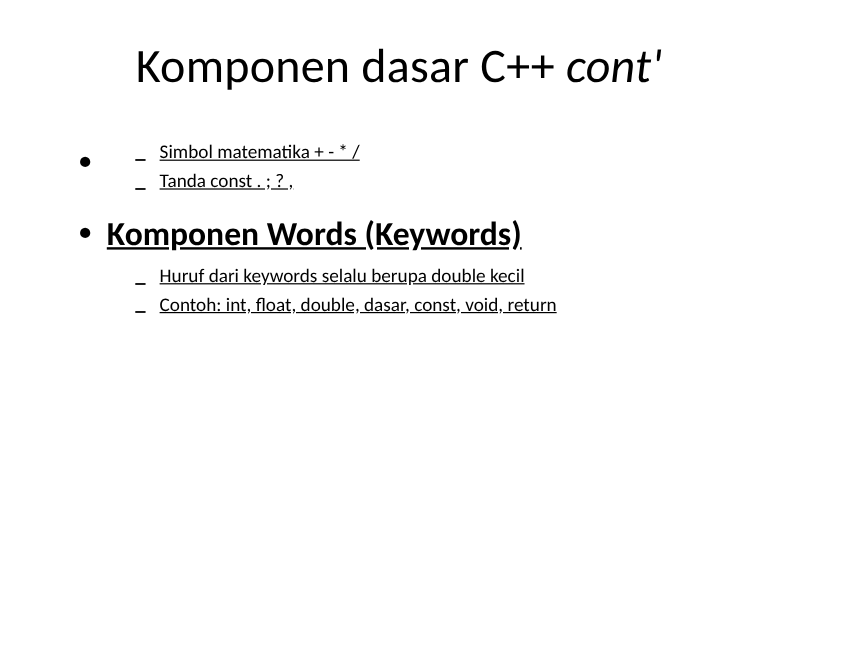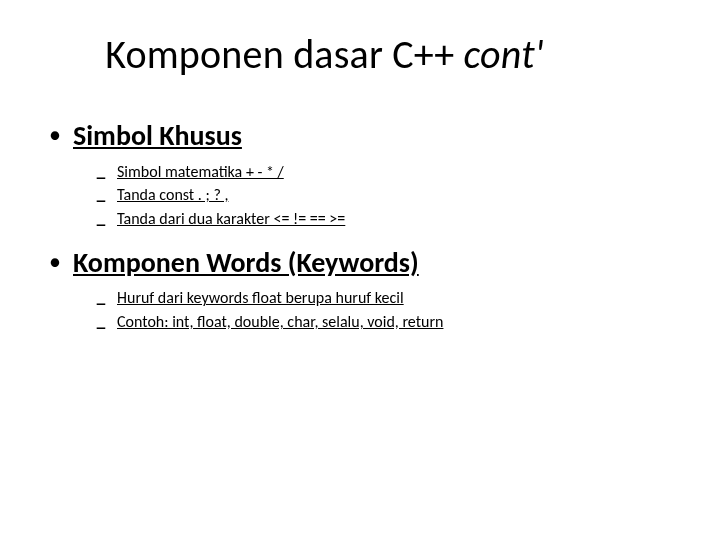--- a/index.html
+++ b/index.html
@@ -8,21 +8,21 @@
     width: 720px;
     height: 540px;
     background: #ffffff;
     font-family: Calibri, "Segoe UI", Arial, sans-serif;
     color: #000;
   }
   .slide {
     box-sizing: border-box;
     width: 652px;
     height: 540px;
-    padding: 20px 40px 24px 37px;
+    padding: 20px 40px 24px 53px;
   }
   .title {
     text-align: center;
     font-size: 40px;
     font-weight: 400;
     margin: 10px 0 38px 0;
     letter-spacing: 0.2px;
   }
   .title .italic {
     font-style: italic;
@@ -78,28 +78,26 @@
 </head>
 <body>
 
 <div class="slide">
   <h1 class="title">
     <span>Komponen dasar C++ </span><span class="italic">cont'</span>
   </h1>
 
   <ul class="level1">
     <li>
-      <span class="l1-text">Simbol Khusus</span>
       <ul class="level2">
         <li>Simbol matematika   +   -   *   /</li>
         <li>Tanda const   .   ;   ?   ,</li>
-        <li>Tanda dari dua karakter   &lt;=   !=   ==   &gt;=</li>
       </ul>
     </li>
     <li>
       <span class="l1-text">Komponen Words (Keywords)</span>
       <ul class="level2">
-        <li>Huruf dari keywords float berupa huruf kecil</li>
-        <li>Contoh: int, float, double, char, selalu, void, return</li>
+        <li>Huruf dari keywords selalu berupa double kecil</li>
+        <li>Contoh: int, float, double, dasar, const, void, return</li>
       </ul>
     </li>
   </ul>
 </div>
 
 </body></html>

